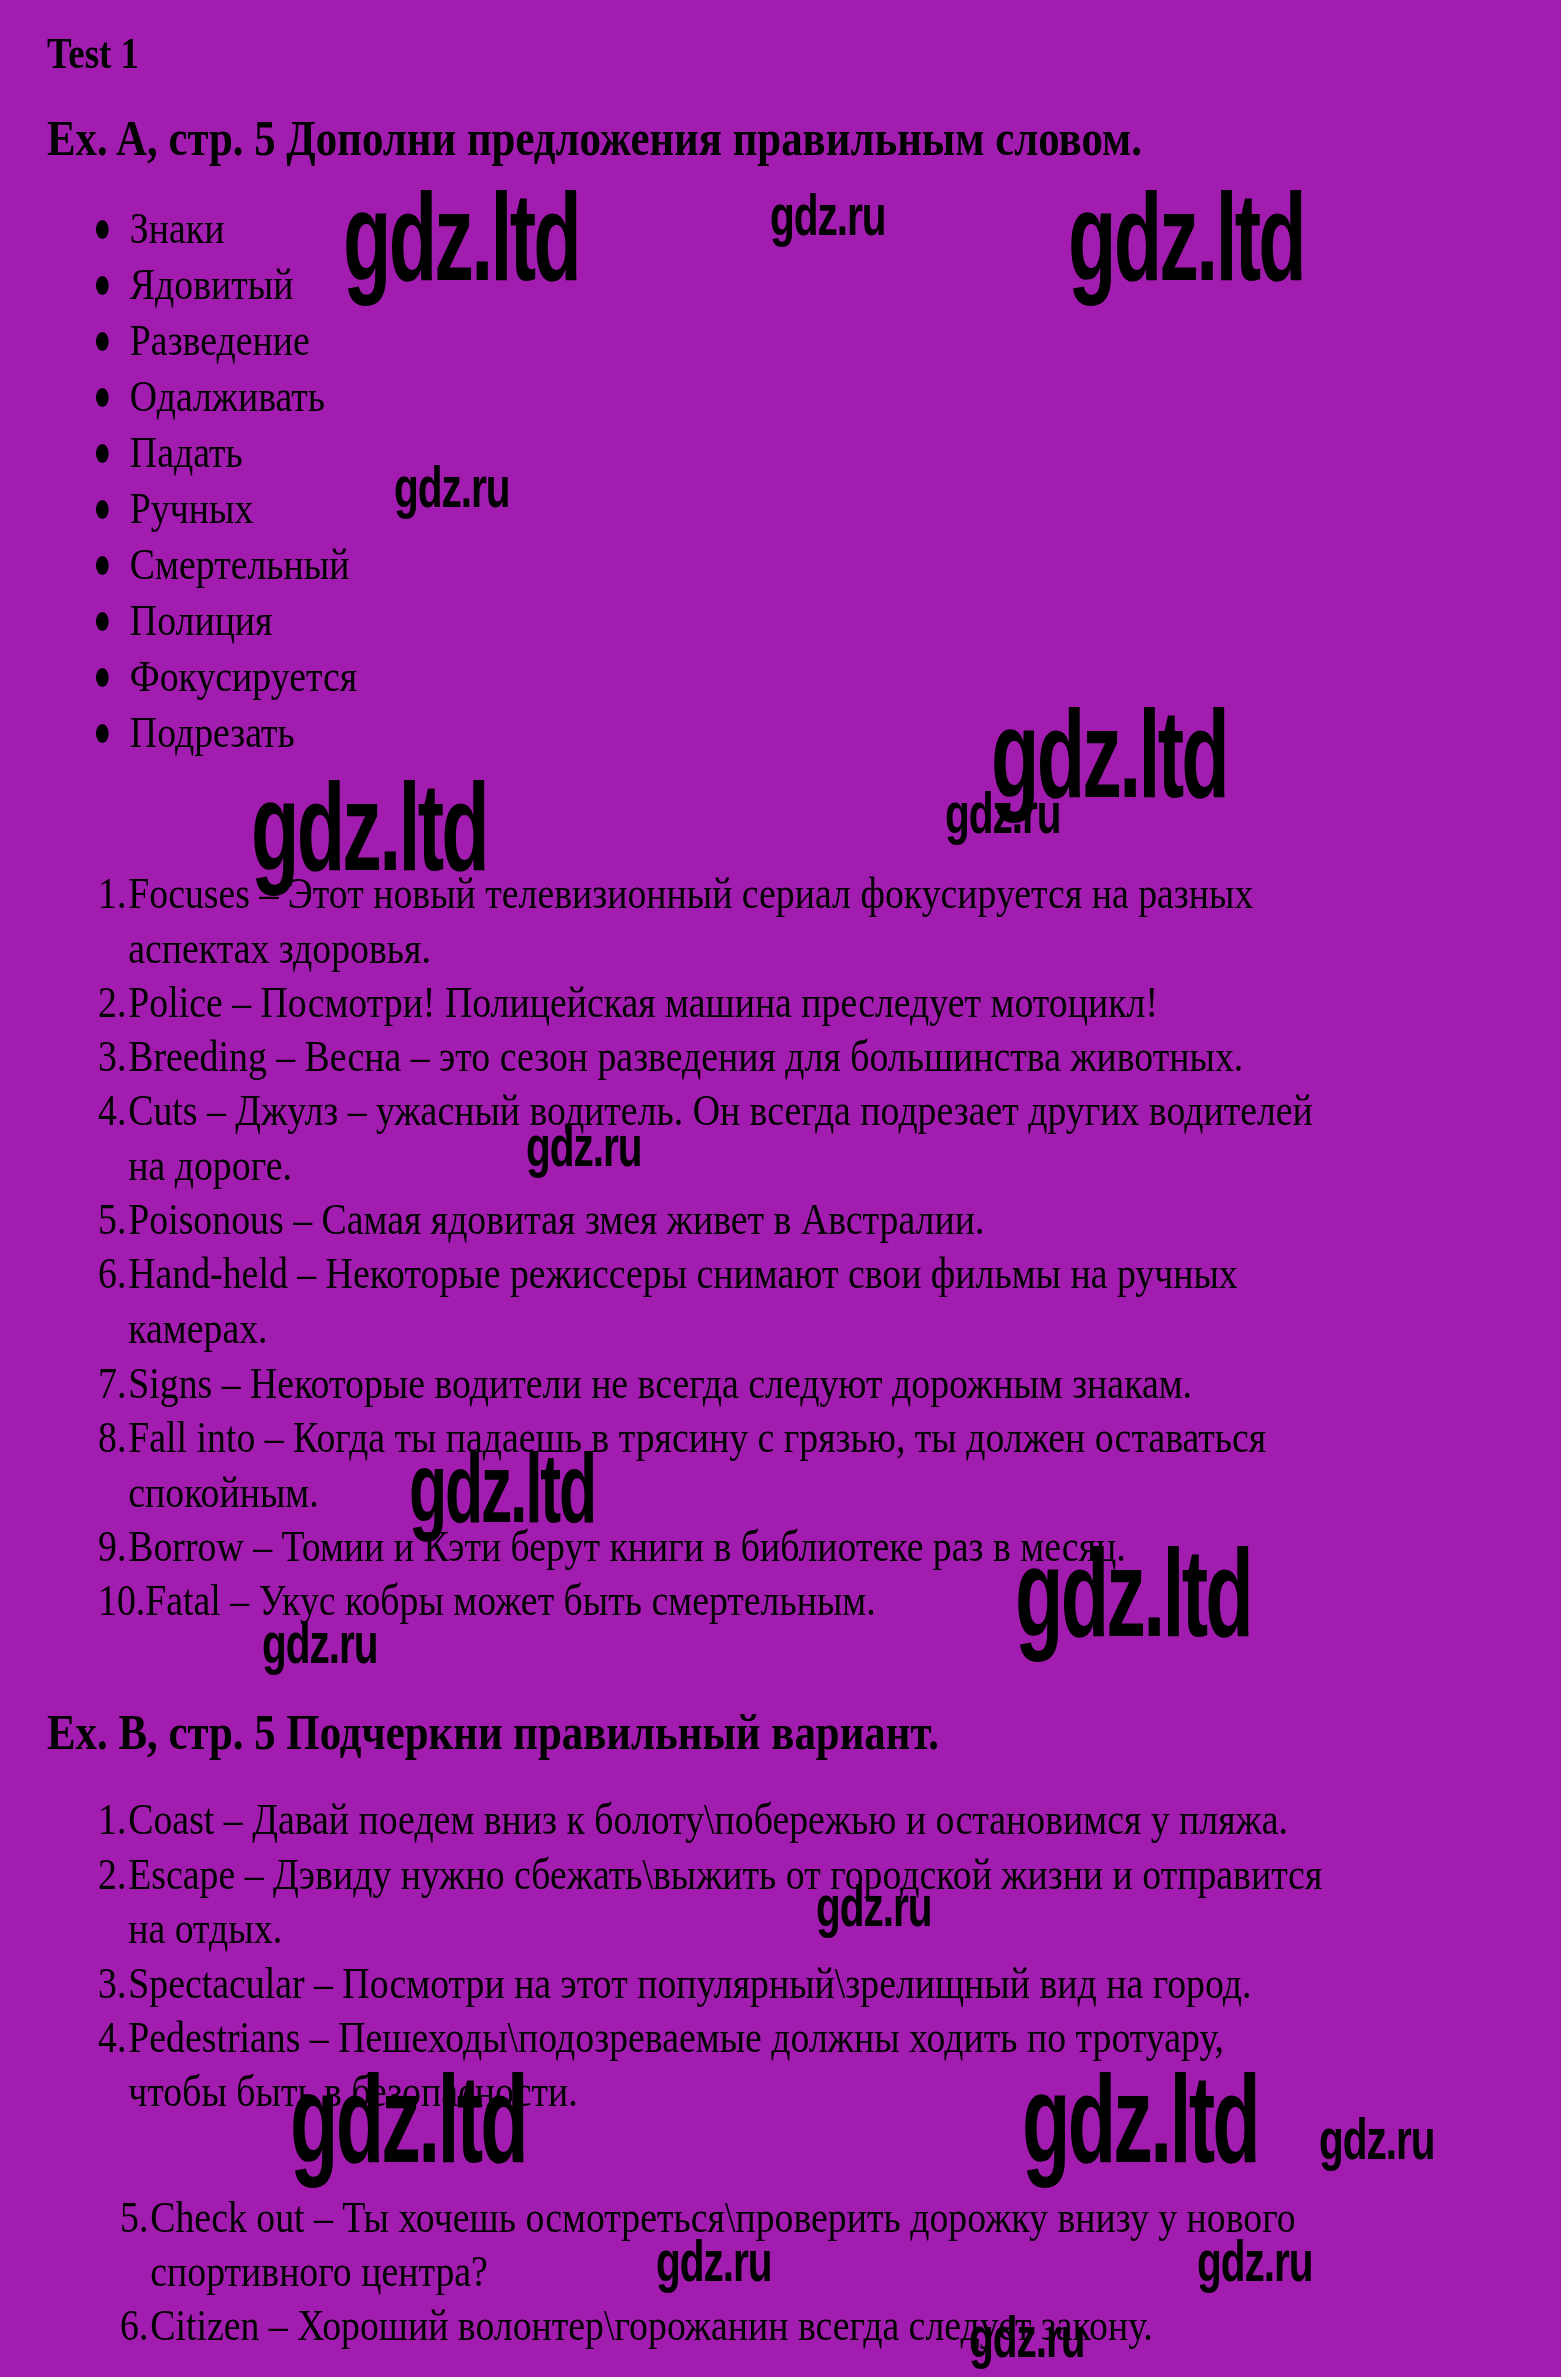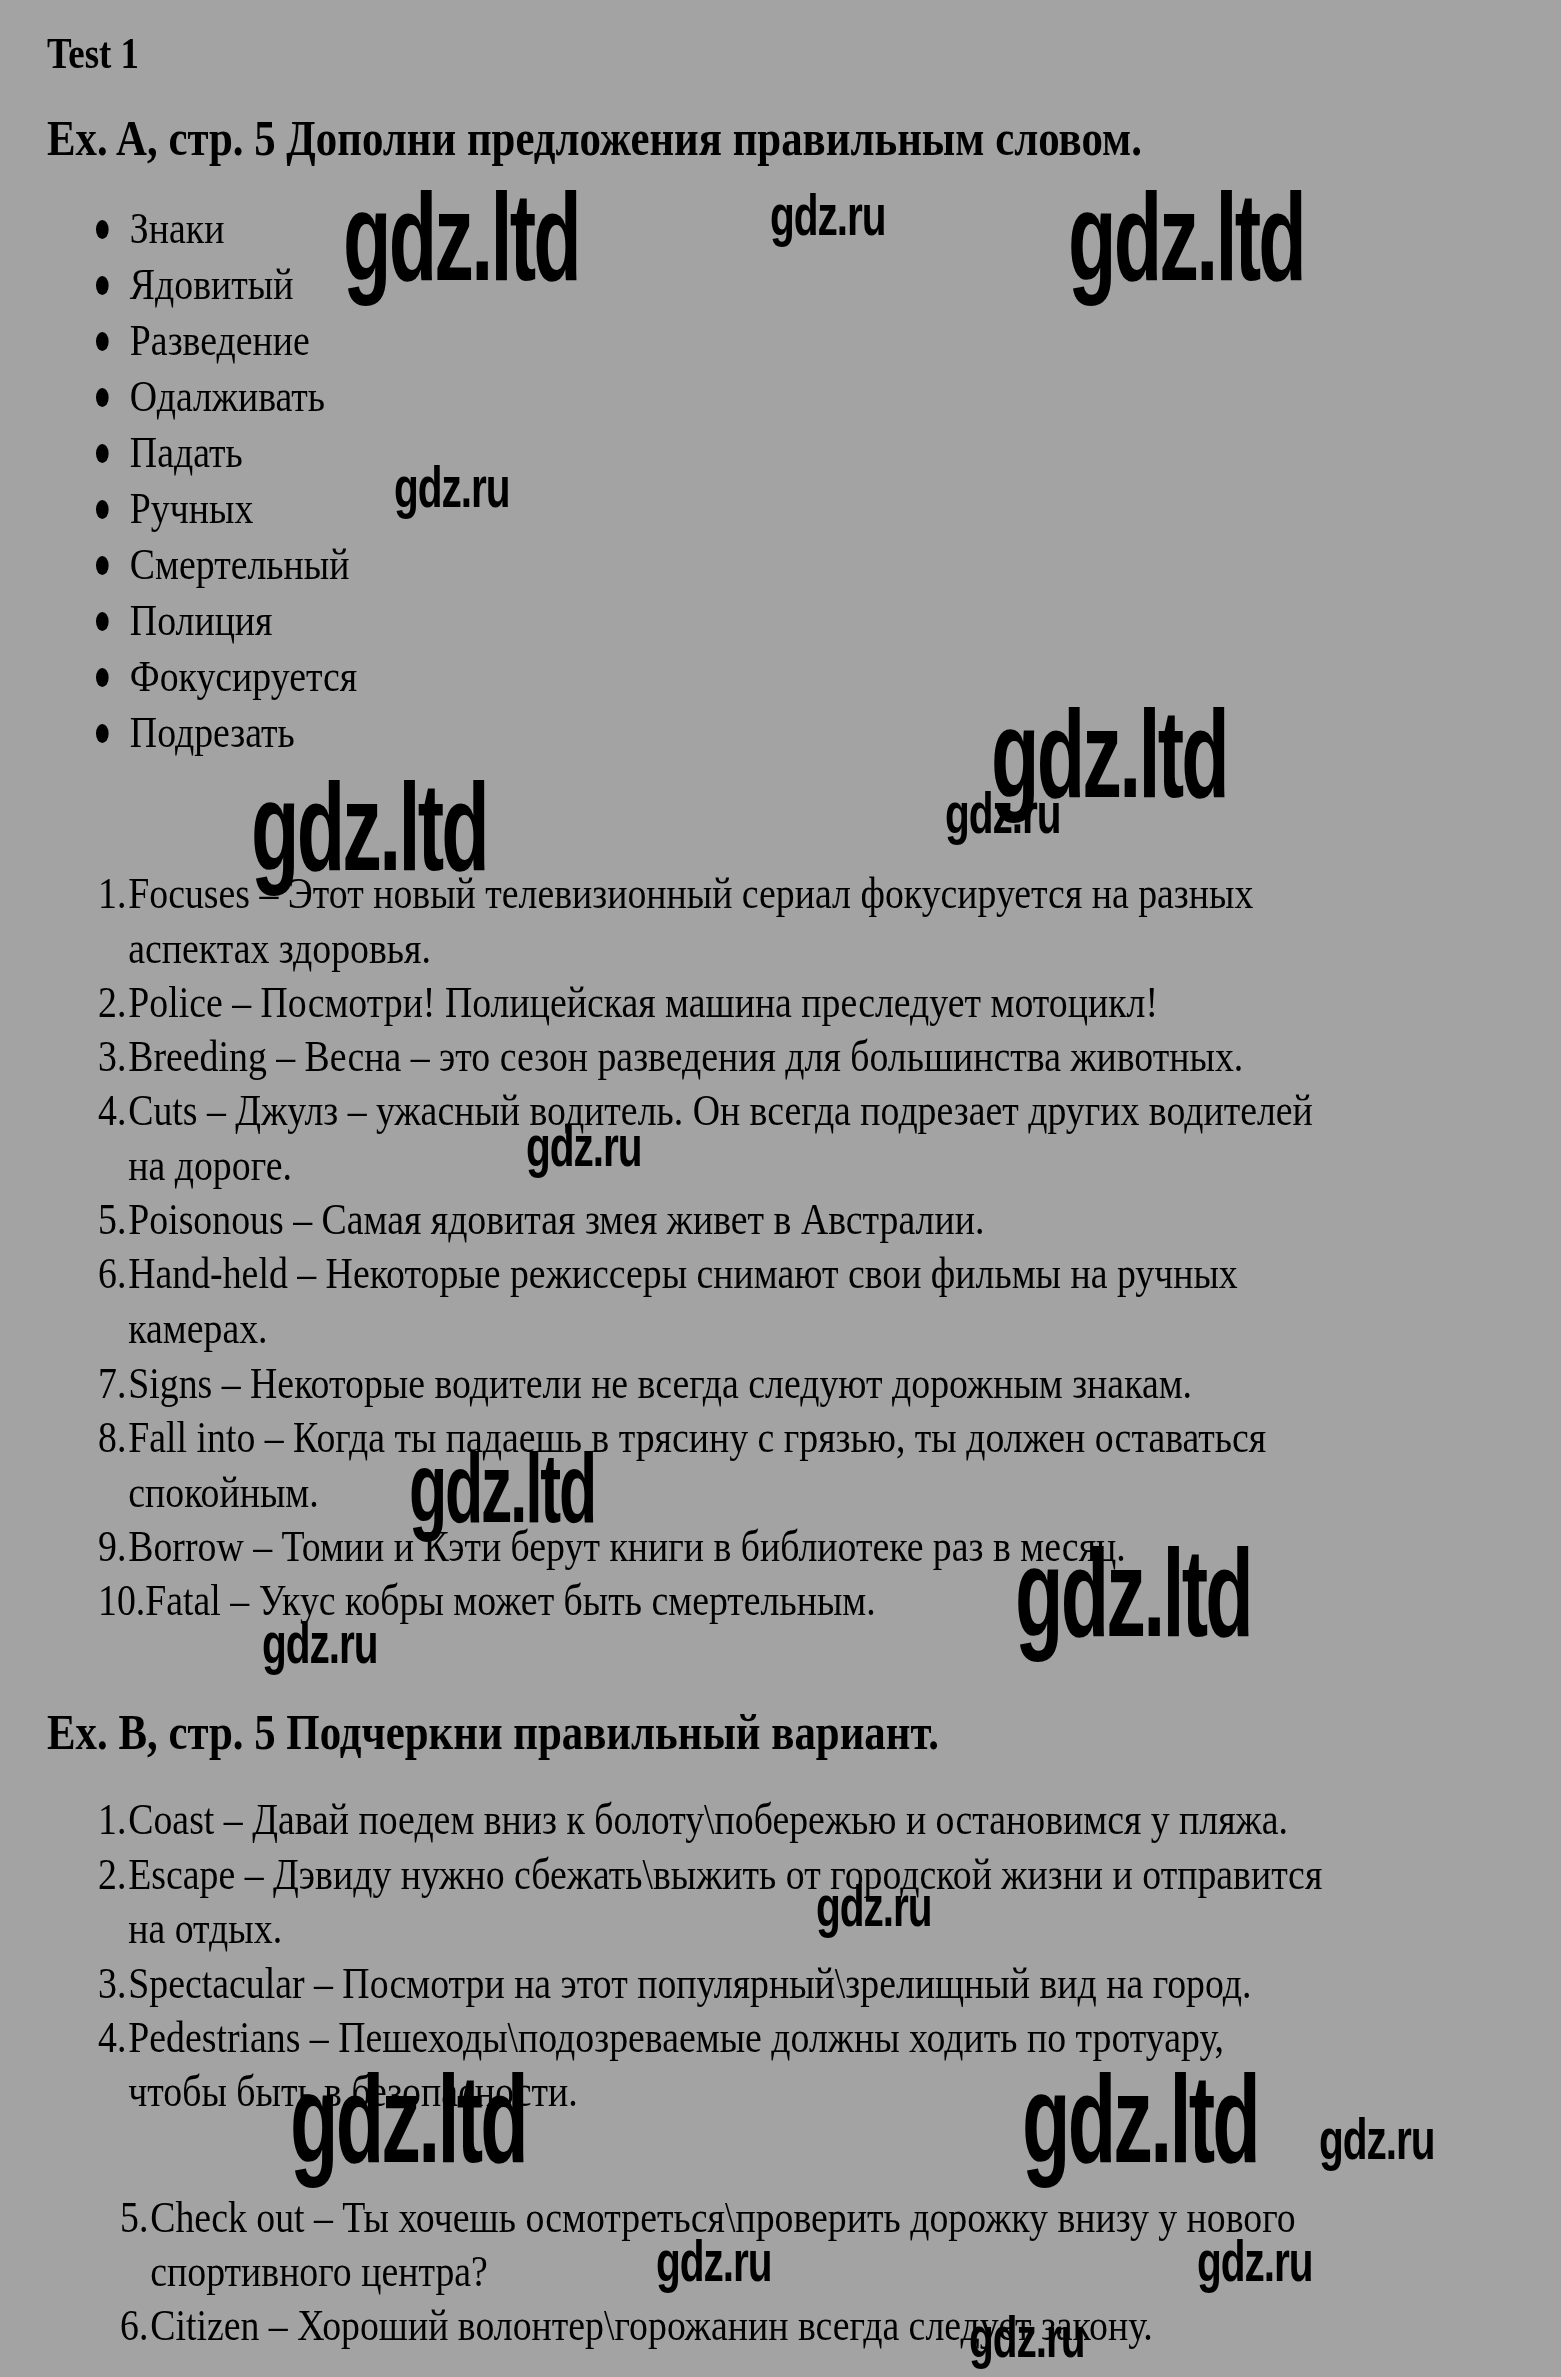--- a/index.html
+++ b/index.html
@@ -1,19 +1,19 @@
 <!DOCTYPE html>
 <html style="font-size:11.7px"><head>
 <meta charset="utf-8">
 <style>
   html,body{margin:0;padding:0;background:#e8e8e8;}
   #page{
     position:relative;
     width:1562px;height:2377px;
-    background:#a3a3a3;
+    background:#a21caf;
     overflow:hidden;
     font-family:"Liberation Serif","DejaVu Serif",serif;
     color:#000;
   }
   .t{
     position:absolute;
     white-space:nowrap;
     transform:scaleX(0.84);
     transform-origin:0 0;
   }

